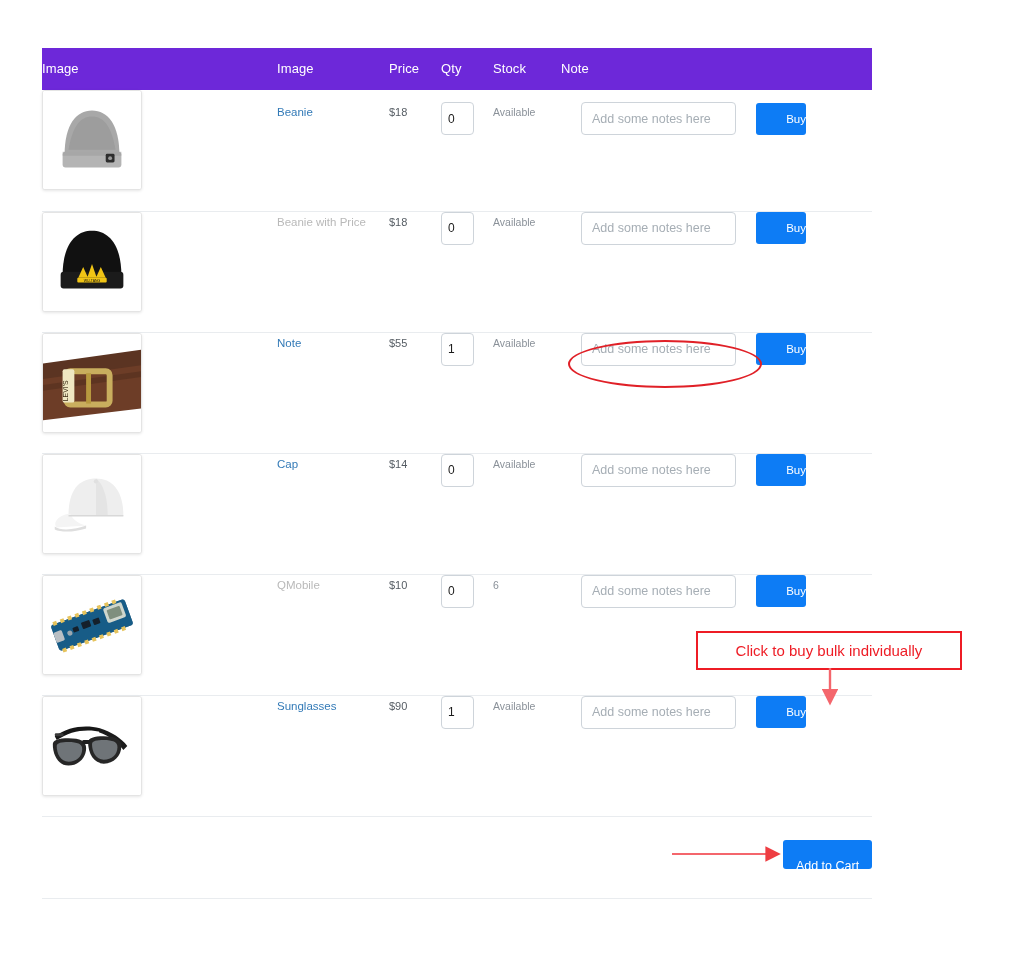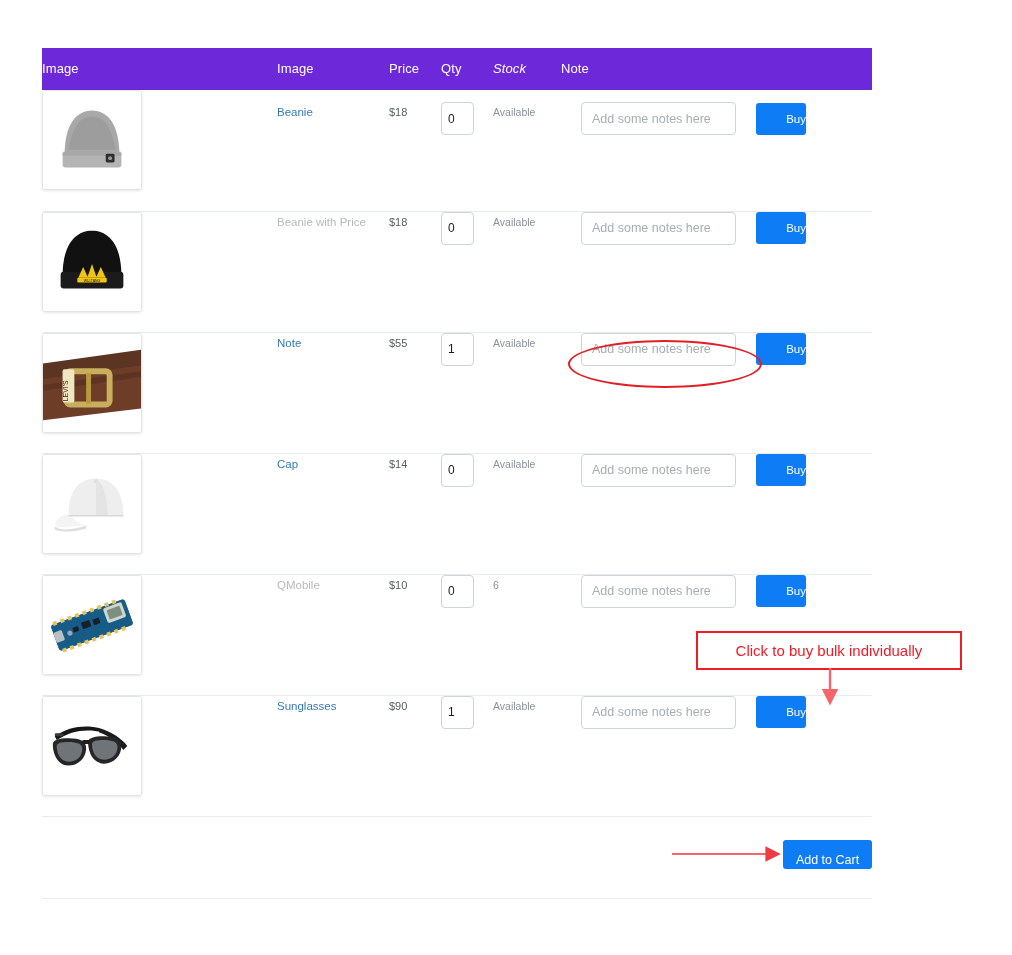--- a/index.html
+++ b/index.html
@@ -43,21 +43,21 @@
   .col-price  { width: 52px;  }
   .col-qty    { width: 52px;  }
   .col-stock  { width: 68px;  }
   .col-note   { width: 195px; }
   .col-action { width: 116px; }
 
   th.h-image  { padding-left: 99px; }
   th.h-item   { padding-left: 0px; }
   th.h-price  { padding-left: 0px; }
   th.h-qty    { padding-left: 0px; }
-  th.h-stock  { padding-left: 0px; font-style: italic; }
+  th.h-stock  { padding-left: 0px; }
   th.h-note   { padding-left: 0px; }
 
   table.shop tbody td {
     border-bottom: 1px solid #e9ecef;
     vertical-align: top;
     padding: 0;
     background: #fff;
   }
   tbody tr.item-row { height: 121px; padding-left: 19px; }
 
@@ -147,21 +147,21 @@
     position: absolute;
     left: 783px; top: 840px;
     width: 89px; height: 29px;
     background: #0d7cf5;
     color: #fff;
     border: none;
     border-radius: 3px;
     font-size: 12.5px;
     font-family: "Liberation Sans", sans-serif;
     cursor: pointer;
-    padding: 6px;
+    padding: 12px;
     line-height: 29px;
     text-align: center;
   }
 
   
   .anno-layer {
     position: absolute;
     left: 0; top: 0;
     width: 1012px; height: 955px;
     pointer-events: none;

